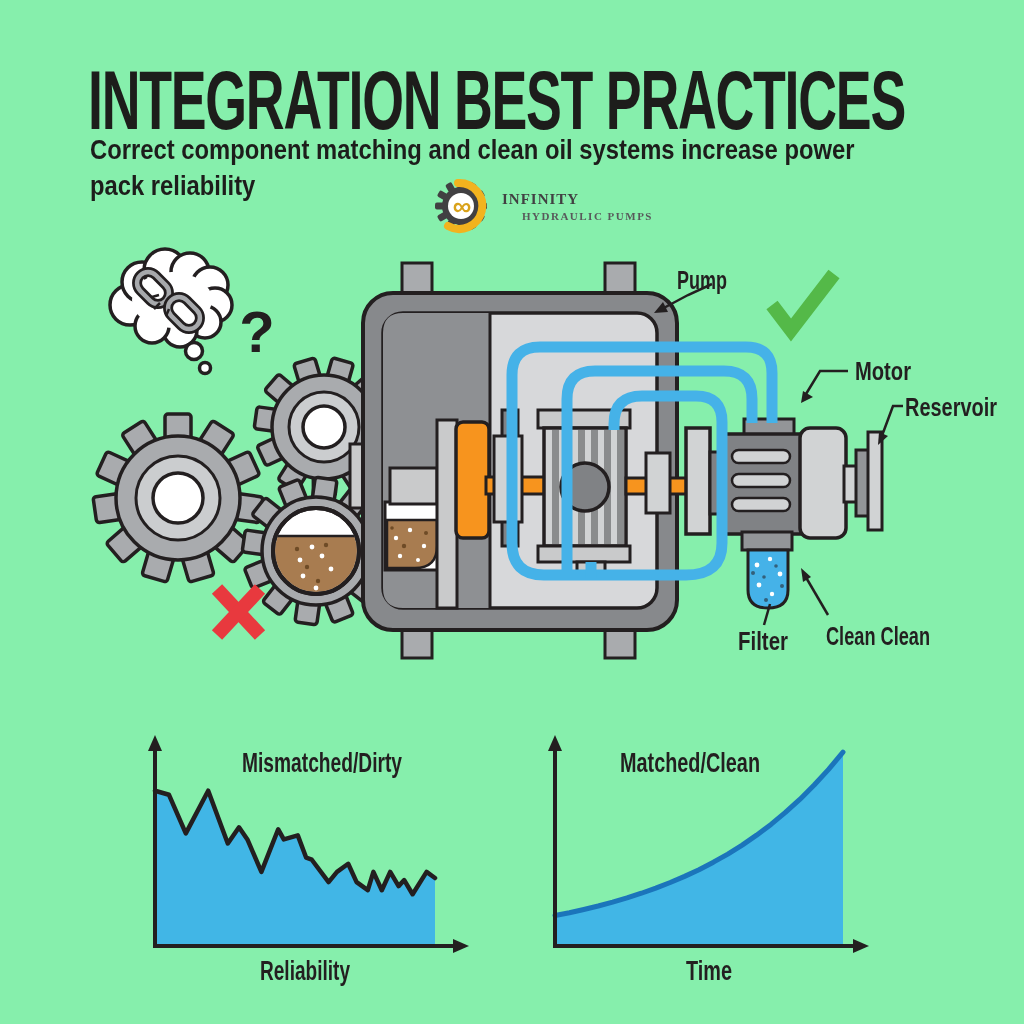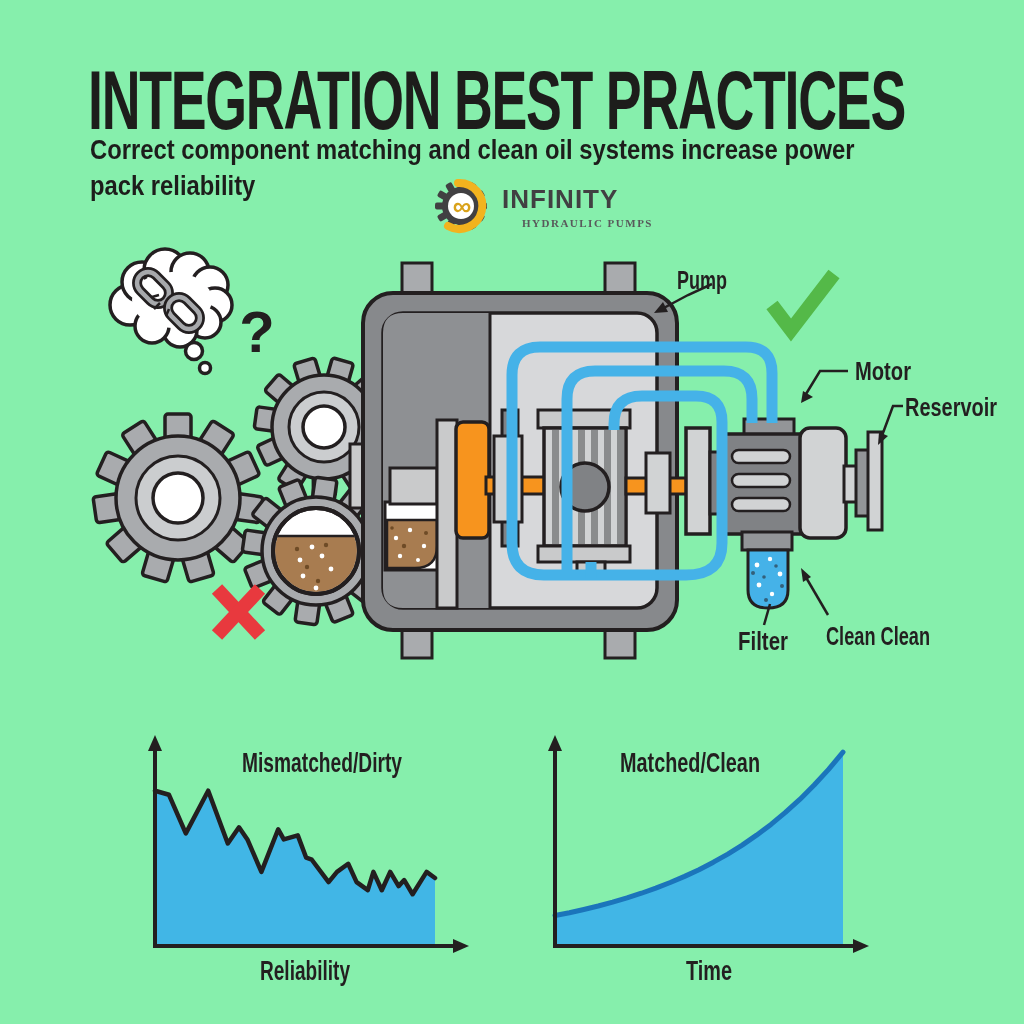--- a/index.html
+++ b/index.html
@@ -5,21 +5,21 @@
   html,body{margin:0;padding:0;background:#fff;}
   .page{position:relative;width:1024px;height:1024px;background:#86efac;overflow:hidden;
         font-family:"Liberation Sans",sans-serif;color:#231F20;}
   .title-wrap{position:absolute;left:88px;top:52px;white-space:nowrap;}
   .title-inner{display:inline-block;font-weight:bold;font-size:84px;letter-spacing:-2px;
                transform:scaleX(0.64);transform-origin:0 50%;color:#1d1d1b;}
   .subtitle{position:absolute;left:90px;top:132px;font-weight:bold;font-size:28px;
             line-height:36px;transform:scaleX(0.85);transform-origin:0 0;
             white-space:pre-line;color:#1d1d1b;}
   .logo{position:absolute;left:434px;top:174px;display:flex;align-items:center;gap:10px;}
-  .logo-name{font-family:Liberation Sans, sans-serif;font-weight:bold;font-size:26px;
+  .logo-name{font-family:Liberation Serif, serif;font-weight:bold;font-size:15px;
              letter-spacing:1px;color:#414042;}
   .logo-tagline{font-family:"Liberation Serif",serif;font-weight:bold;font-size:11px;
                 letter-spacing:1.5px;color:#58595B;margin-top:2px;margin-left:20px;}
   svg{position:absolute;left:0;}
   #diagram{top:240px;}
   #charts{top:700px;}
   svg text{font-family:"Liberation Sans",sans-serif;}
 </style>
 </head>
 <body>

